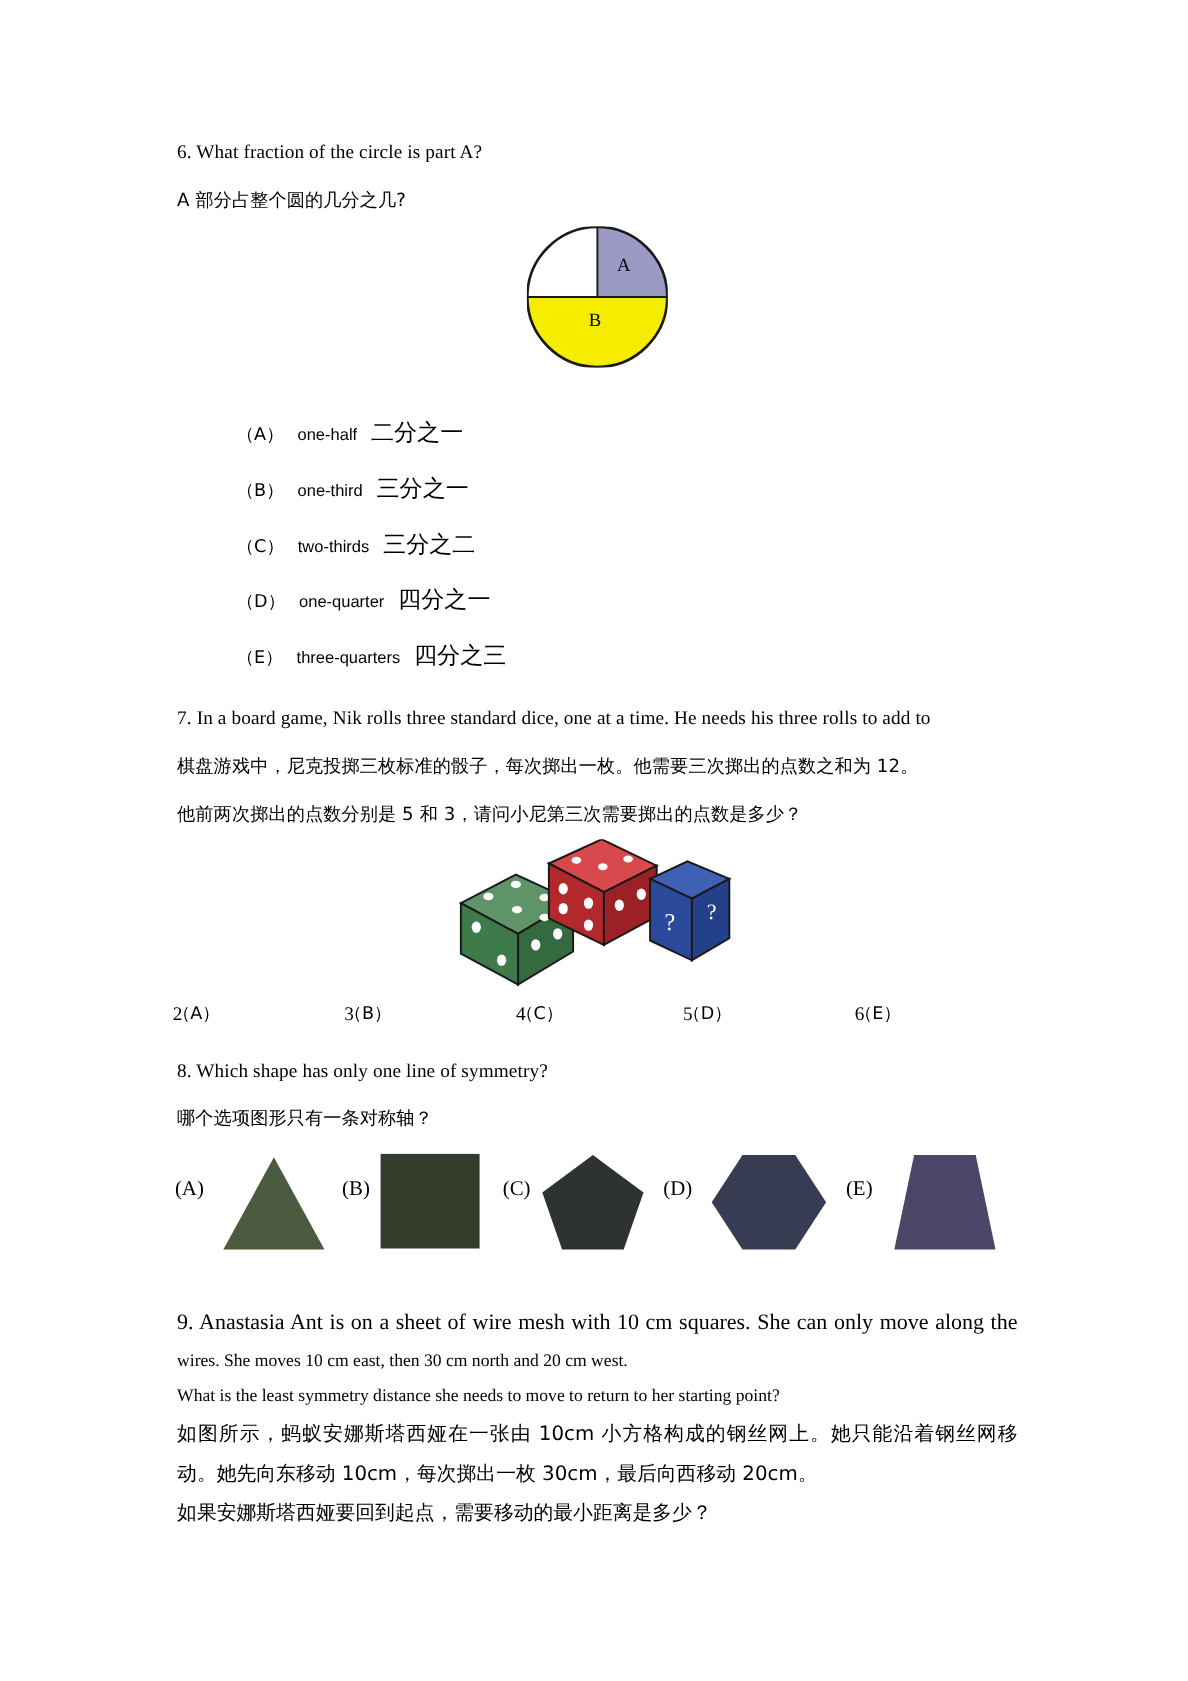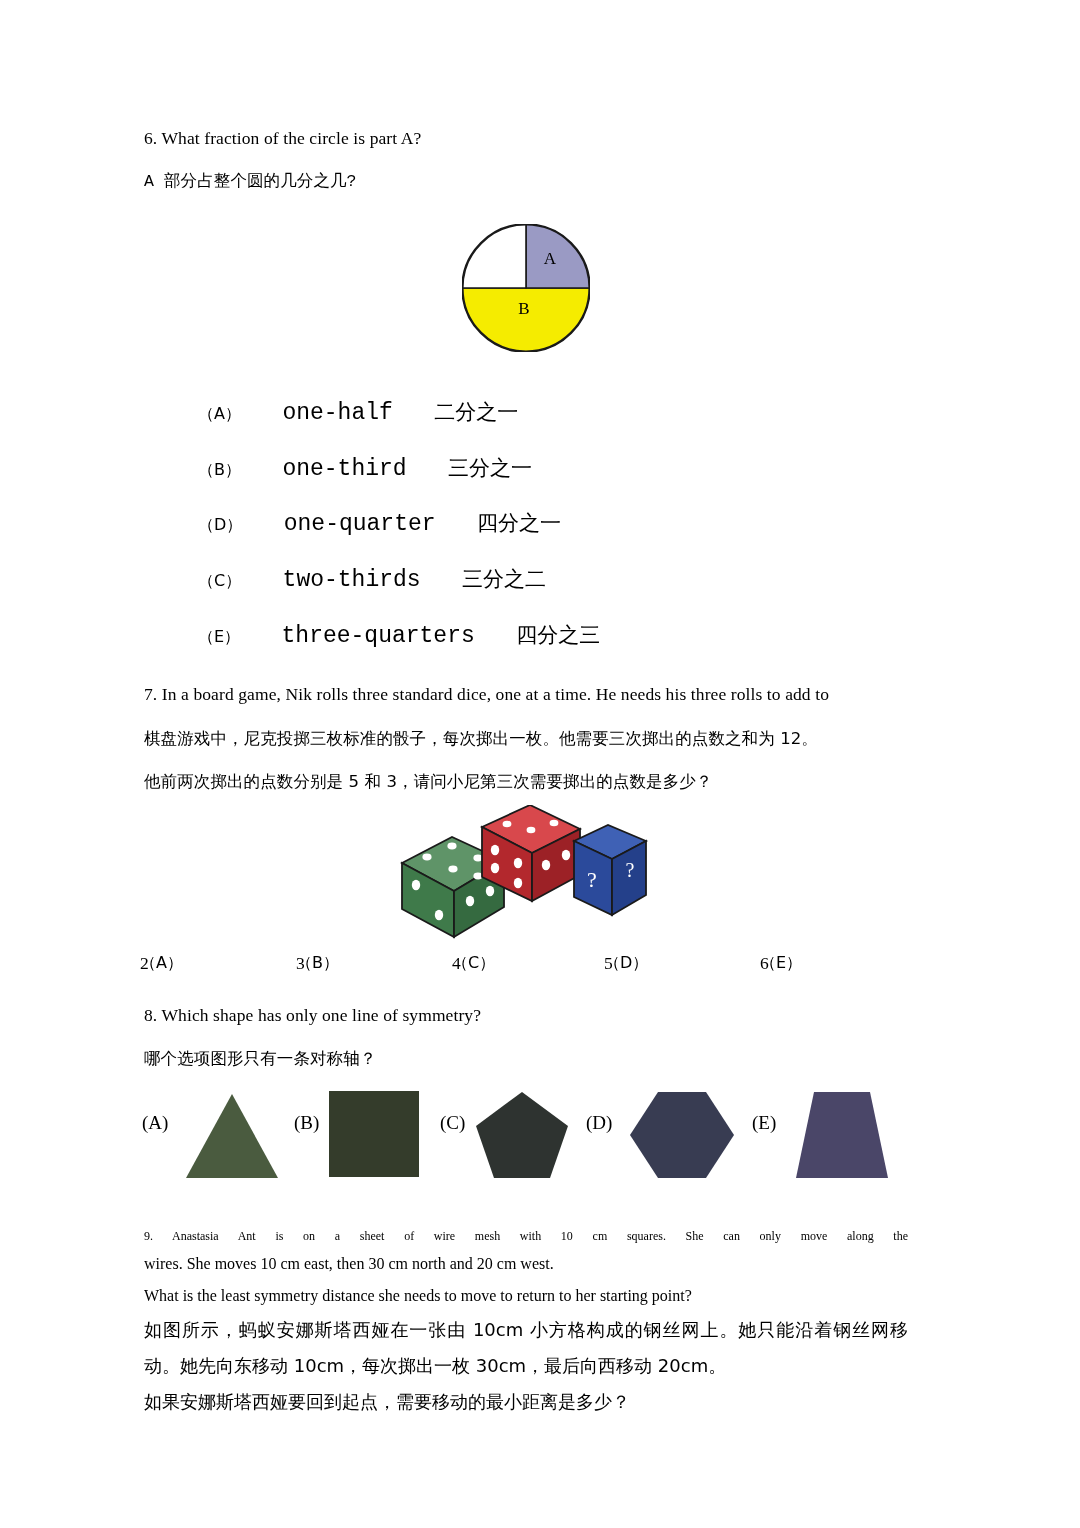--- a/index.html
+++ b/index.html
@@ -17,21 +17,21 @@
   }
   .page {
     position: absolute;
     left: 0; top: 0;
     width: 1080px;
     height: 1528px;
     background: #fff;
   }
   .content {
     position: absolute;
-    left: 144px;
+    left: 161px;
     top: 130px;
     width: 764px;
   }
   .q-line {
     font-size: 17.5px;
     line-height: 1.0;
     margin: 0 0 0 0;
     letter-spacing: 0.1px;
   }
   .en {
@@ -39,21 +39,21 @@
     font-size: 17.5px;
   }
   .cn {
     font-family: "DejaVu Sans", sans-serif;
     font-size: 16.5px;
   }
 
   
   .q6-block { margin-top: 0; }
   .q6-en { margin-bottom: 26px; }
-  .q6-cn { margin-bottom: 34px; font-family: Liberation Mono, monospace; }
+  .q6-cn { margin-bottom: 16px; }
   .circle-wrap {
     position: relative;
     height: 146px;
     margin-left: 318px;
     width: 135px;
   }
   .circle {
     position: absolute;
     left: 0; top: 0;
     width: 128px; height: 128px;
@@ -65,22 +65,22 @@
   .opt-row {
     font-size: 17.5px;
     line-height: 2.42;
     white-space: pre;
   }
   .opt-row .lab {
     font-family: "DejaVu Sans", sans-serif;
     font-size: 16px;
   }
   .opt-row .eng {
-    font-family: Liberation Mono, monospace;
-    font-size: 23px;
+    font-family: Liberation Sans, sans-serif;
+    font-size: 15px;
     text-align: center;
   }
   .opt-row .chi {
     font-family: "DejaVu Sans", sans-serif;
     font-size: 21px;
   }
 
   
   .q7-block { margin-top: 22px; }
   .line-gap { margin-bottom: 27px; }
@@ -119,21 +119,21 @@
     font-size: 19px;
     top: 22px;
   }
   .shape-svg { position: absolute; top: 0; }
 
   
   .q9-block { margin-top: 26px; }
   .q9-en-just {
     text-align: justify;
     text-align-last: justify;
-    font-size: 12px;
+    font-size: 20px;
     line-height: 2.0;
   }
   .q9-en-norm {
     font-size: 16px;
     line-height: 2.0;
   }
   .q9-cn {
     font-family: "DejaVu Sans", sans-serif;
     font-size: 18px;
     line-height: 2.0;
@@ -163,22 +163,22 @@
           <path d="M 64 64 L 0 64 A 64 64 0 0 1 64 0 Z" fill="#ffffff" stroke="#1a1a1a" stroke-width="1.6"></path>
           <circle cx="64" cy="64" r="63.2" fill="none" stroke="#1a1a1a" stroke-width="1.6"></circle>
           <text x="88" y="40" font-family="Liberation Serif, serif" font-size="17" fill="#000" text-anchor="middle">A</text>
           <text x="62" y="90" font-family="Liberation Serif, serif" font-size="17" fill="#000" text-anchor="middle">B</text>
         </svg>
       </div>
 
       <div class="opt-list">
         <div class="opt-row"><span class="lab">（A）</span><span class="eng">&nbsp;&nbsp;&nbsp;</span><span class="eng">one-half</span><span class="eng">&nbsp;&nbsp;&nbsp;</span><span class="chi">二分之一</span></div>
         <div class="opt-row"><span class="lab">（B）</span><span class="eng">&nbsp;&nbsp;&nbsp;</span><span class="eng">one-third</span><span class="eng">&nbsp;&nbsp;&nbsp;</span><span class="chi">三分之一</span></div>
+        <div class="opt-row"><span class="lab">（C）</span><span class="eng">&nbsp;&nbsp;&nbsp;</span><span class="eng">two-thirds</span><span class="eng">&nbsp;&nbsp;&nbsp;</span><span class="chi">三分之二</span></div>
         <div class="opt-row"><span class="lab">（D）</span><span class="eng">&nbsp;&nbsp;&nbsp;</span><span class="eng">one-quarter</span><span class="eng">&nbsp;&nbsp;&nbsp;</span><span class="chi">四分之一</span></div>
-        <div class="opt-row"><span class="lab">（C）</span><span class="eng">&nbsp;&nbsp;&nbsp;</span><span class="eng">two-thirds</span><span class="eng">&nbsp;&nbsp;&nbsp;</span><span class="chi">三分之二</span></div>
         <div class="opt-row"><span class="lab">（E）</span><span class="eng">&nbsp;&nbsp;&nbsp;</span><span class="eng">three-quarters</span><span class="eng">&nbsp;&nbsp;&nbsp;</span><span class="chi">四分之三</span></div>
       </div>
     </div>
 
     <div class="q7-block">
       <div class="q-line en line-gap">7. In a board game, Nik rolls three standard dice, one at a time. He needs his three rolls to add to</div>
       <div class="q-line cn line-gap">棋盘游戏中，尼克投掷三枚标准的骰子，每次掷出一枚。他需要三次掷出的点数之和为 12。</div>
       <div class="q-line cn">他前两次掷出的点数分别是 5 和 3，请问小尼第三次需要掷出的点数是多少？</div>
 
       <div class="dice-wrap">

